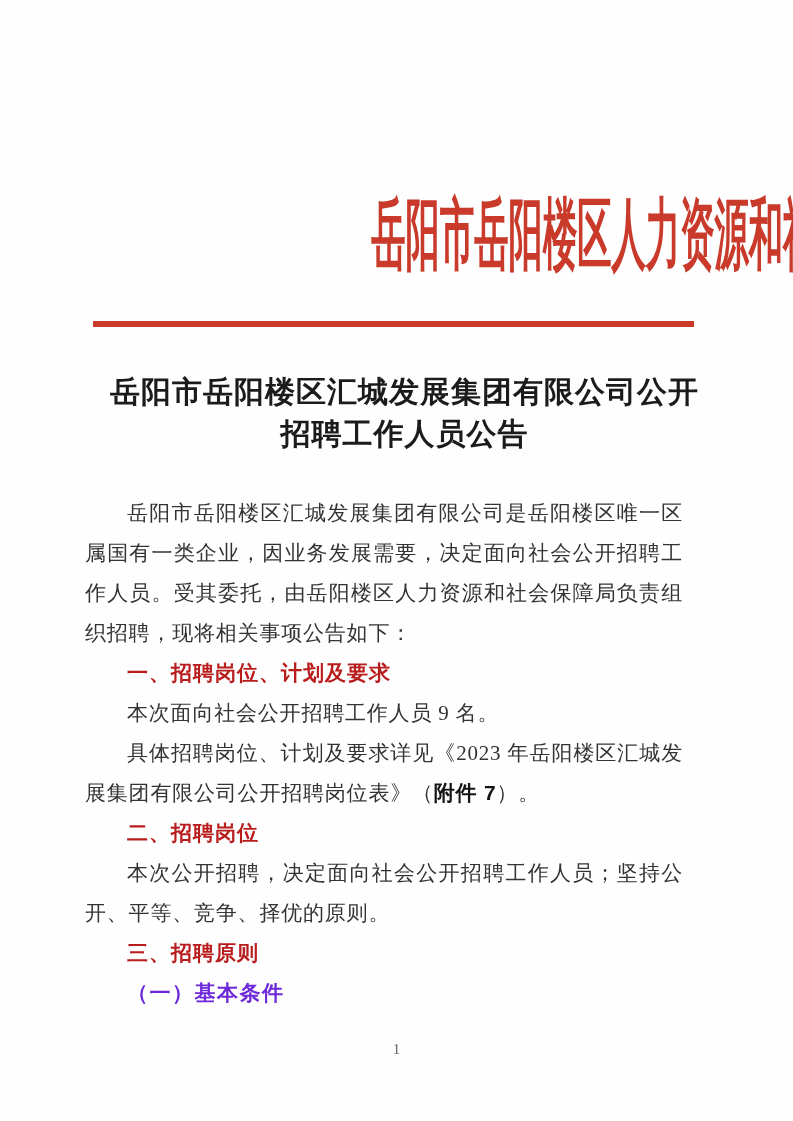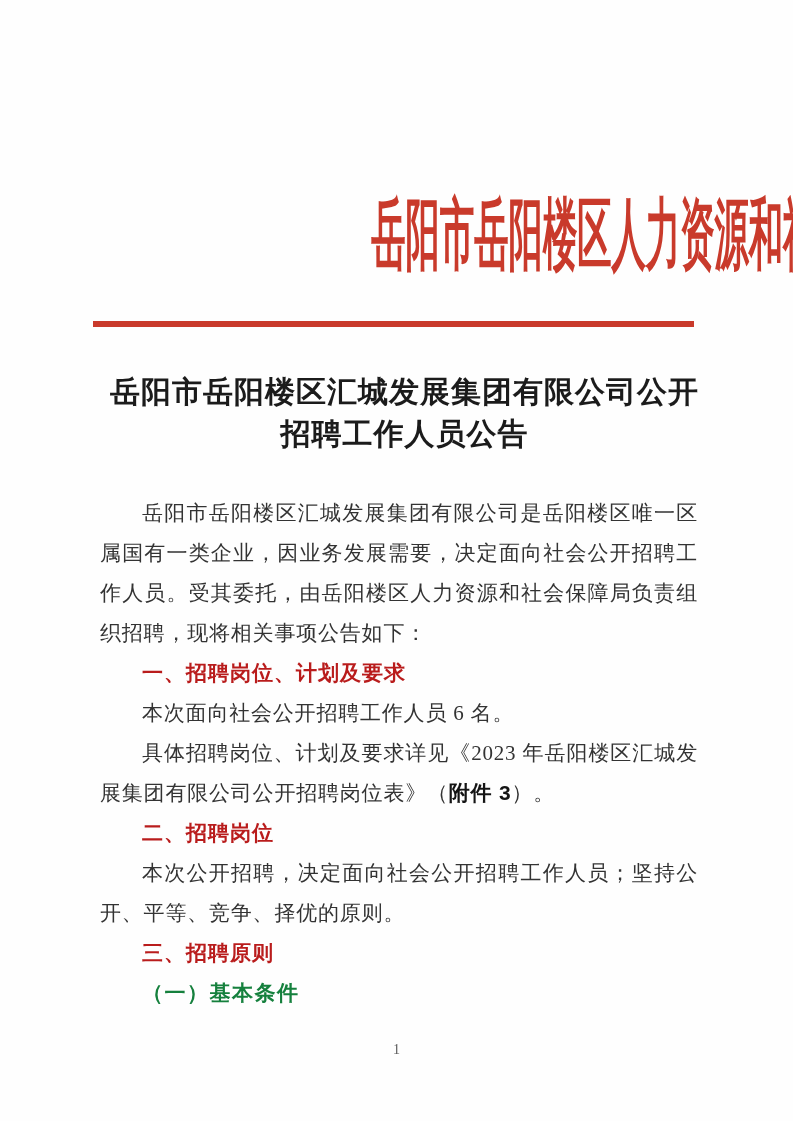--- a/index.html
+++ b/index.html
@@ -54,41 +54,41 @@
     font-weight: bold;
     font-size: 30px;
     line-height: 42px;
     letter-spacing: 1px;
     color: #1b1b1b;
   }
   
   .body-block {
     position: absolute;
     top: 493px;
-    left: 100px;
+    left: 85px;
     width: 598px;
     font-size: 21px;
     line-height: 40px;
     letter-spacing: 0.8px;
     color: #333333;
     text-align: justify;
   }
   .body-block p {
     margin: 0;
     text-indent: 2em;
   }
   .body-block p.heading {
     font-family: "Liberation Sans", "DejaVu Sans", sans-serif;
     font-weight: bold;
     color: #b91c1c;
     letter-spacing: 1px;
   }
   .body-block p.sub-heading {
     font-weight: bold;
-    color: #15803d;
+    color: #6d28d9;
     letter-spacing: 1.5px;
   }
   .attachment-bold {
     font-family: "Liberation Sans", "DejaVu Sans", sans-serif;
     font-weight: bold;
     color: #141414;
   }
   .page-number {
     position: absolute;
     top: 1042px;
@@ -114,23 +114,23 @@
   <div class="doc-title">
     <div>岳阳市岳阳楼区汇城发展集团有限公司公开</div>
     <div>招聘工作人员公告</div>
   </div>
 
   <div class="body-block">
     <p>岳阳市岳阳楼区汇城发展集团有限公司是岳阳楼区唯一区属国有一类企业，因业务发展需要，决定面向社会公开招聘工作人员。受其委托，由岳阳楼区人力资源和社会保障局负责组织招聘，现将相关事项公告如下：</p>
 
     <p class="heading">一、招聘岗位、计划及要求</p>
 
-    <p>本次面向社会公开招聘工作人员 6 名。</p>
+    <p>本次面向社会公开招聘工作人员 9 名。</p>
 
-    <p><span>具体招聘岗位、计划及要求详见《2023 年岳阳楼区汇城发展集团有限公司公开招聘岗位表》（</span><span class="attachment-bold">附件 3</span><span>）。</span></p>
+    <p><span>具体招聘岗位、计划及要求详见《2023 年岳阳楼区汇城发展集团有限公司公开招聘岗位表》（</span><span class="attachment-bold">附件 7</span><span>）。</span></p>
 
     <p class="heading">二、招聘岗位</p>
 
     <p>本次公开招聘，决定面向社会公开招聘工作人员；坚持公开、平等、竞争、择优的原则。</p>
 
     <p class="heading">三、招聘原则</p>
 
     <p class="sub-heading">（一）基本条件</p>
   </div>
 

